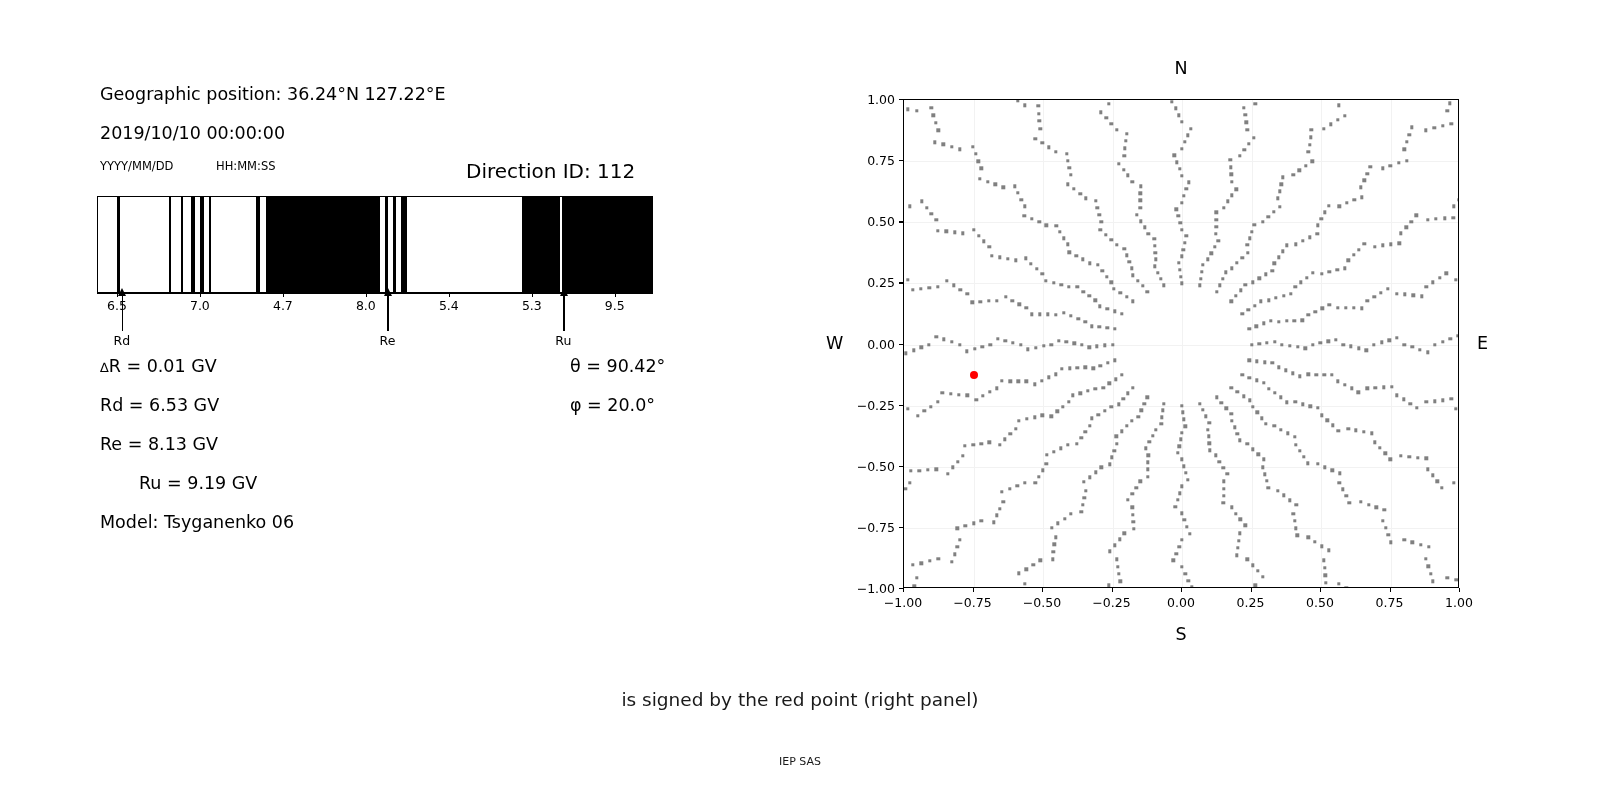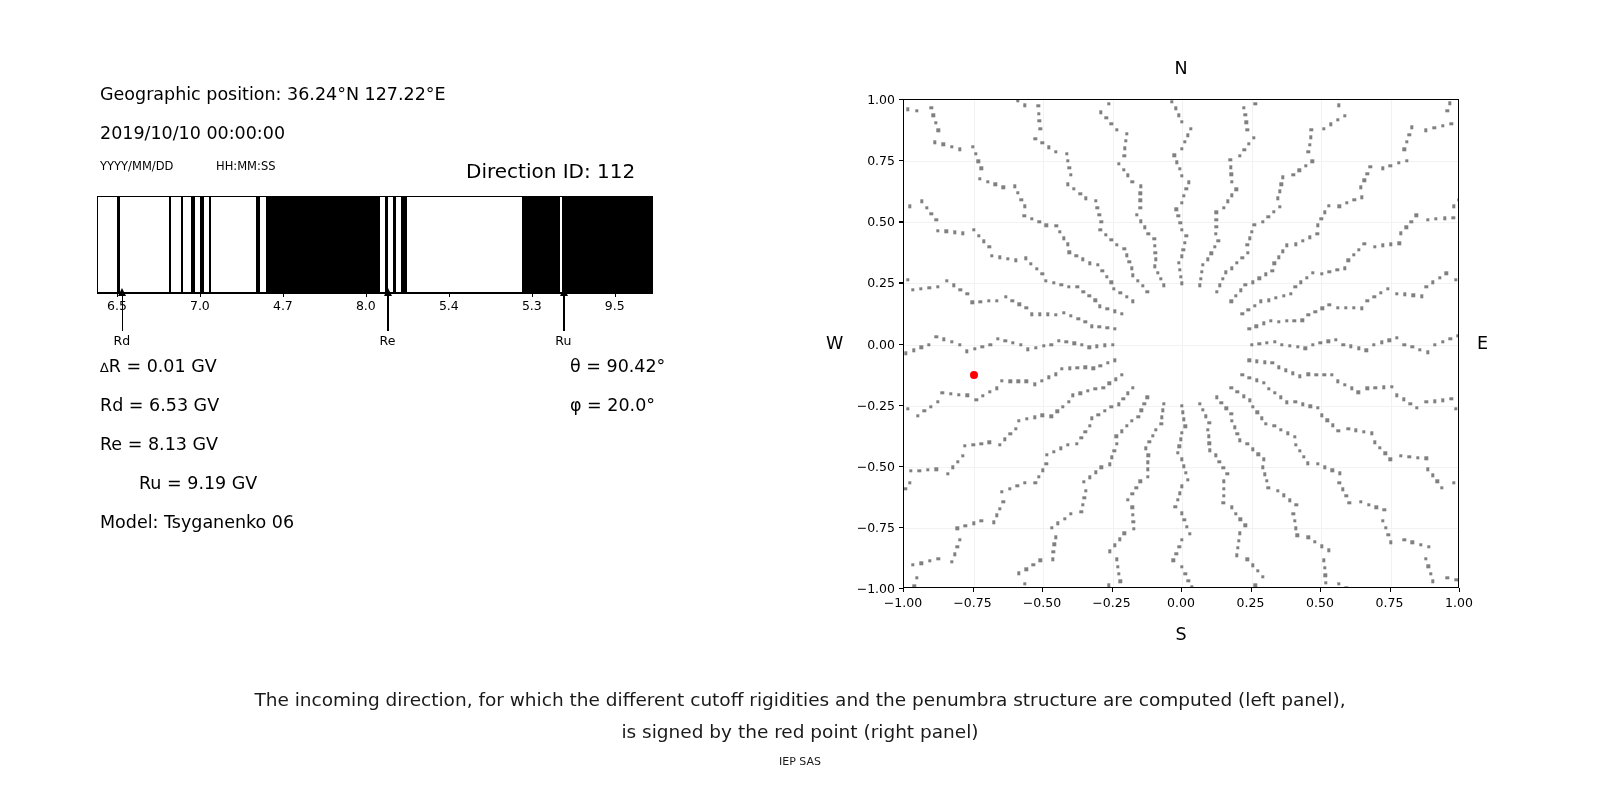--- a/index.html
+++ b/index.html
@@ -1102,16 +1102,15 @@
     <div class="sky-ylabel" style="left: 63px; width: 52px; top: 282.375px;">0.25</div>
     <div class="sky-tick sky-tick-y" style="left: 119px; top: 221.25px;"></div>
     <div class="sky-ylabel" style="left: 63px; width: 52px; top: 221.25px;">0.50</div>
     <div class="sky-tick sky-tick-y" style="left: 119px; top: 160.125px;"></div>
     <div class="sky-ylabel" style="left: 63px; width: 52px; top: 160.125px;">0.75</div>
     <div class="sky-tick sky-tick-y" style="left: 119px; top: 99px;"></div>
     <div class="sky-ylabel" style="left: 63px; width: 52px; top: 99px;">1.00</div>
   </div>
 
 <div id="caption">
-  <span id="caption-line1">The incoming direction, for which the different cutoff rigidities and the penumbra structure are computed (left panel),</span>
   <span id="caption-line2">is signed by the red point (right panel)</span>
 </div>
 <div id="footer-credit">IEP SAS</div>
 
 </body></html>

